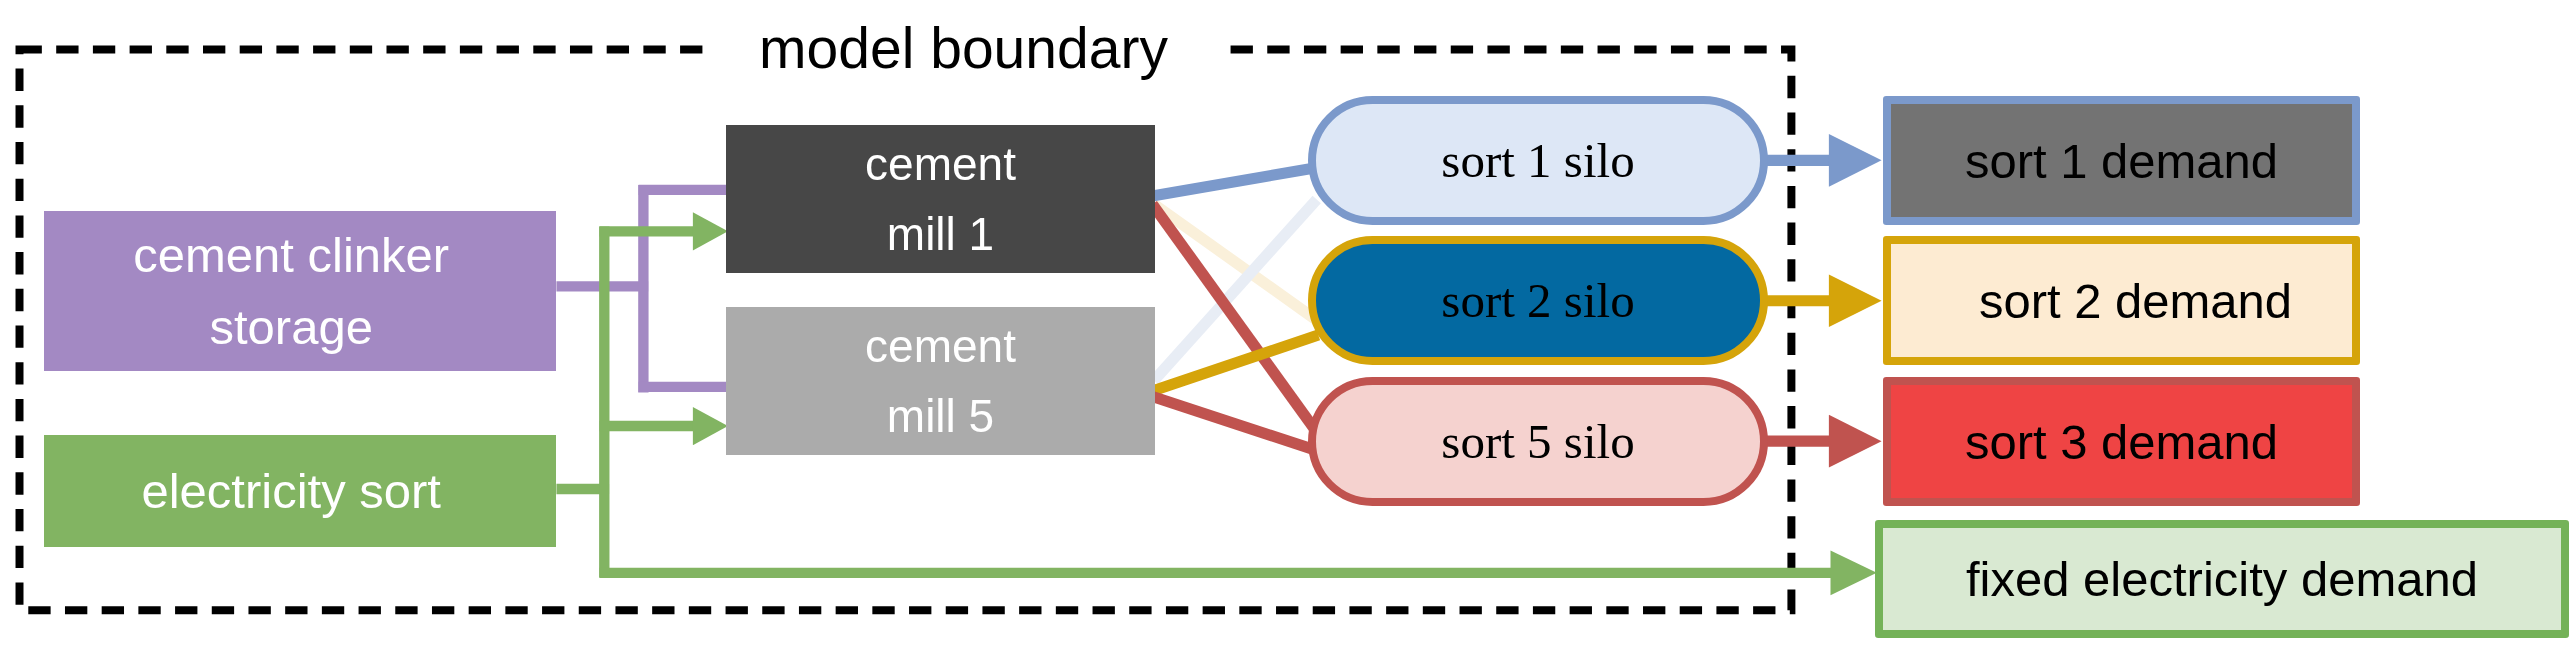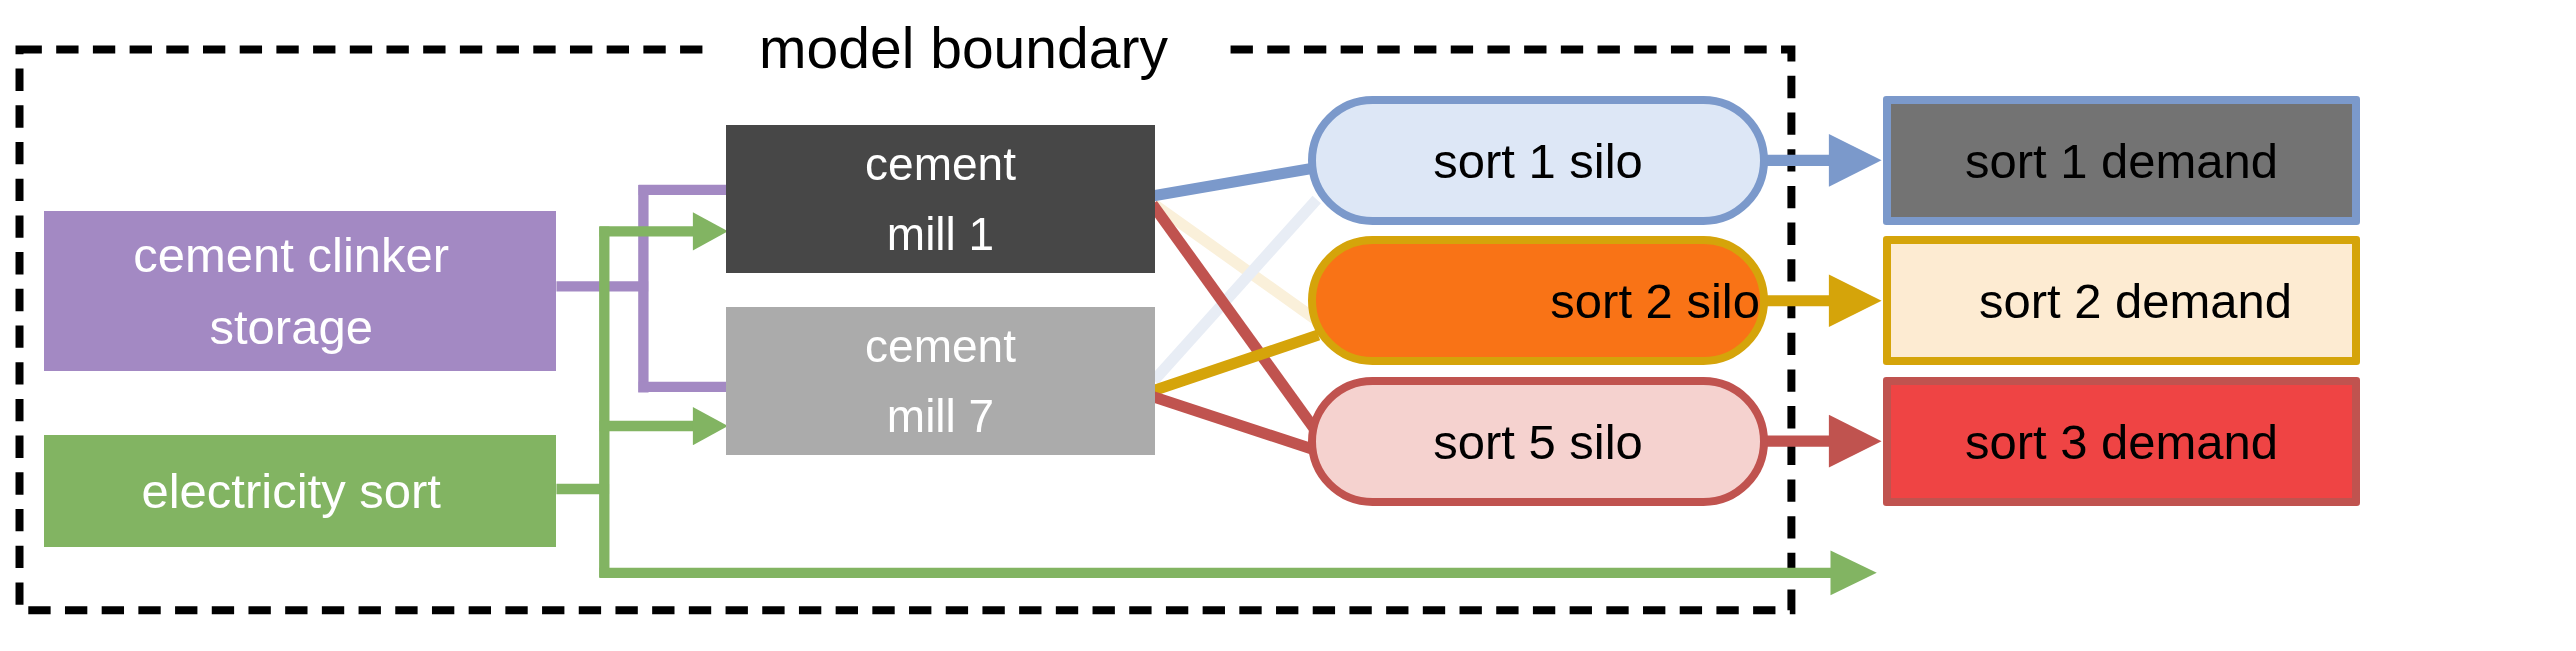--- a/index.html
+++ b/index.html
@@ -16,23 +16,23 @@
   .box-clinker{left:44px;top:211px;width:512px;height:160px;background:#a389c3;}
   .box-grid{left:44px;top:435px;width:512px;height:112px;background:#82b462;}
 
   
   .mill{color:#ffffff;font-size:46px;line-height:70px;}
   .box-mill1{left:726px;top:125px;width:429px;height:148px;background:#474747;}
   .box-mill2{left:726px;top:307px;width:429px;height:148px;background:#ababab;}
 
   
   .silo{left:1308px;width:460px;height:129px;border-radius:65px;border:8px solid;
-        color:#000;font-size:49px;}
+        color:#000;font-size:49px;font-family:Liberation Serif, serif;}
   .silo1{top:96px;background:#dde7f6;border-color:#7b99cb;}
-  .silo2{top:236px;background:#f97316;border-color:#d5a40a;align-items:flex-end;}
+  .silo2{top:236px;background:#0369a1;border-color:#d5a40a;}
   .silo3{top:377px;background:#f5d2cf;border-color:#c0534f;}
 
   
   .demand{left:1883px;width:477px;height:129px;border:8px solid;border-radius:3.2px;
           color:#000;font-size:49px;}
   .demand1{top:96px;background:#737373;border-color:#7b99cb;}
   .demand2{top:236px;background:#fdebd2;border-color:#d5a40a;padding-left:28px;}
   .demand3{top:377px;background:#ef4444;border-color:#c0534f;}
   .box-fixed{left:1875px;top:520px;width:694px;height:118px;background:#d9e9d2;
              border:8px solid #74b258;border-radius:3.2px;color:#000;font-size:49px;}
@@ -103,21 +103,21 @@
   <div class="node src box-grid">
     <span>electricity sort</span>
   </div>
 
   <div class="node mill box-mill1">
     <span>cement</span>
     <span>mill 1</span>
   </div>
   <div class="node mill box-mill2">
     <span>cement</span>
-    <span>mill 7</span>
+    <span>mill 5</span>
   </div>
 
   <div class="node silo silo1">
     <span>sort 1 silo</span>
   </div>
   <div class="node silo silo2">
     <span>sort 2 silo</span>
   </div>
   <div class="node silo silo3">
     <span>sort 5 silo</span>
@@ -125,15 +125,18 @@
 
   <div class="node demand demand1">
     <span>sort 1 demand</span>
   </div>
   <div class="node demand demand2">
     <span>sort 2 demand</span>
   </div>
   <div class="node demand demand3">
     <span>sort 3 demand</span>
   </div>
+  <div class="node box-fixed">
+    <span>fixed electricity demand</span>
+  </div>
 
 </div>
 
 
 </body></html>

